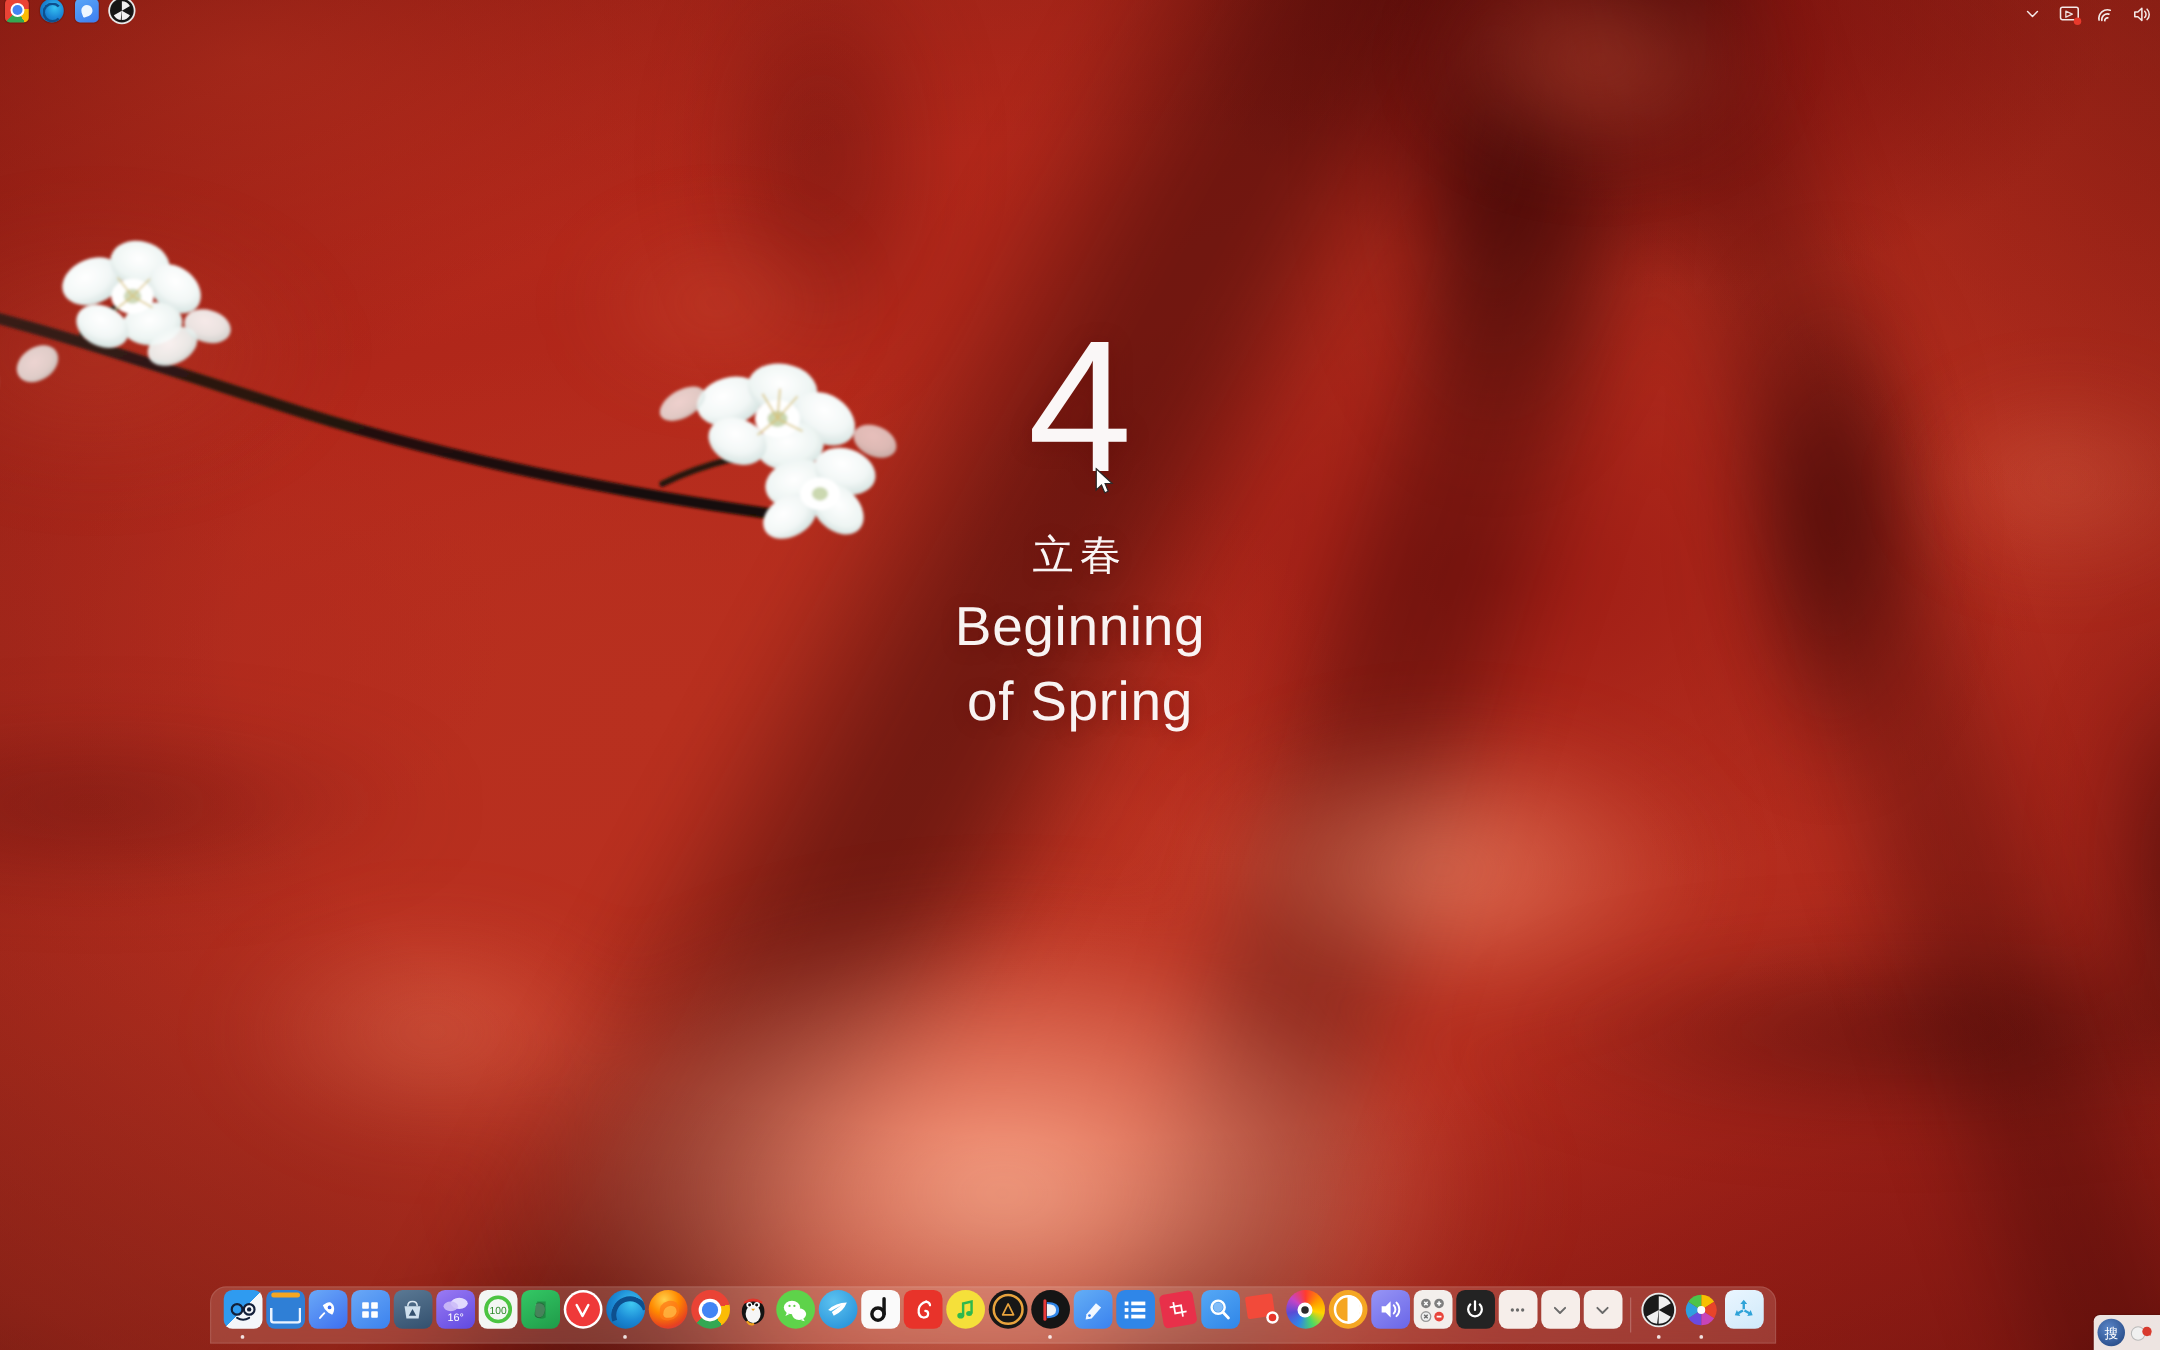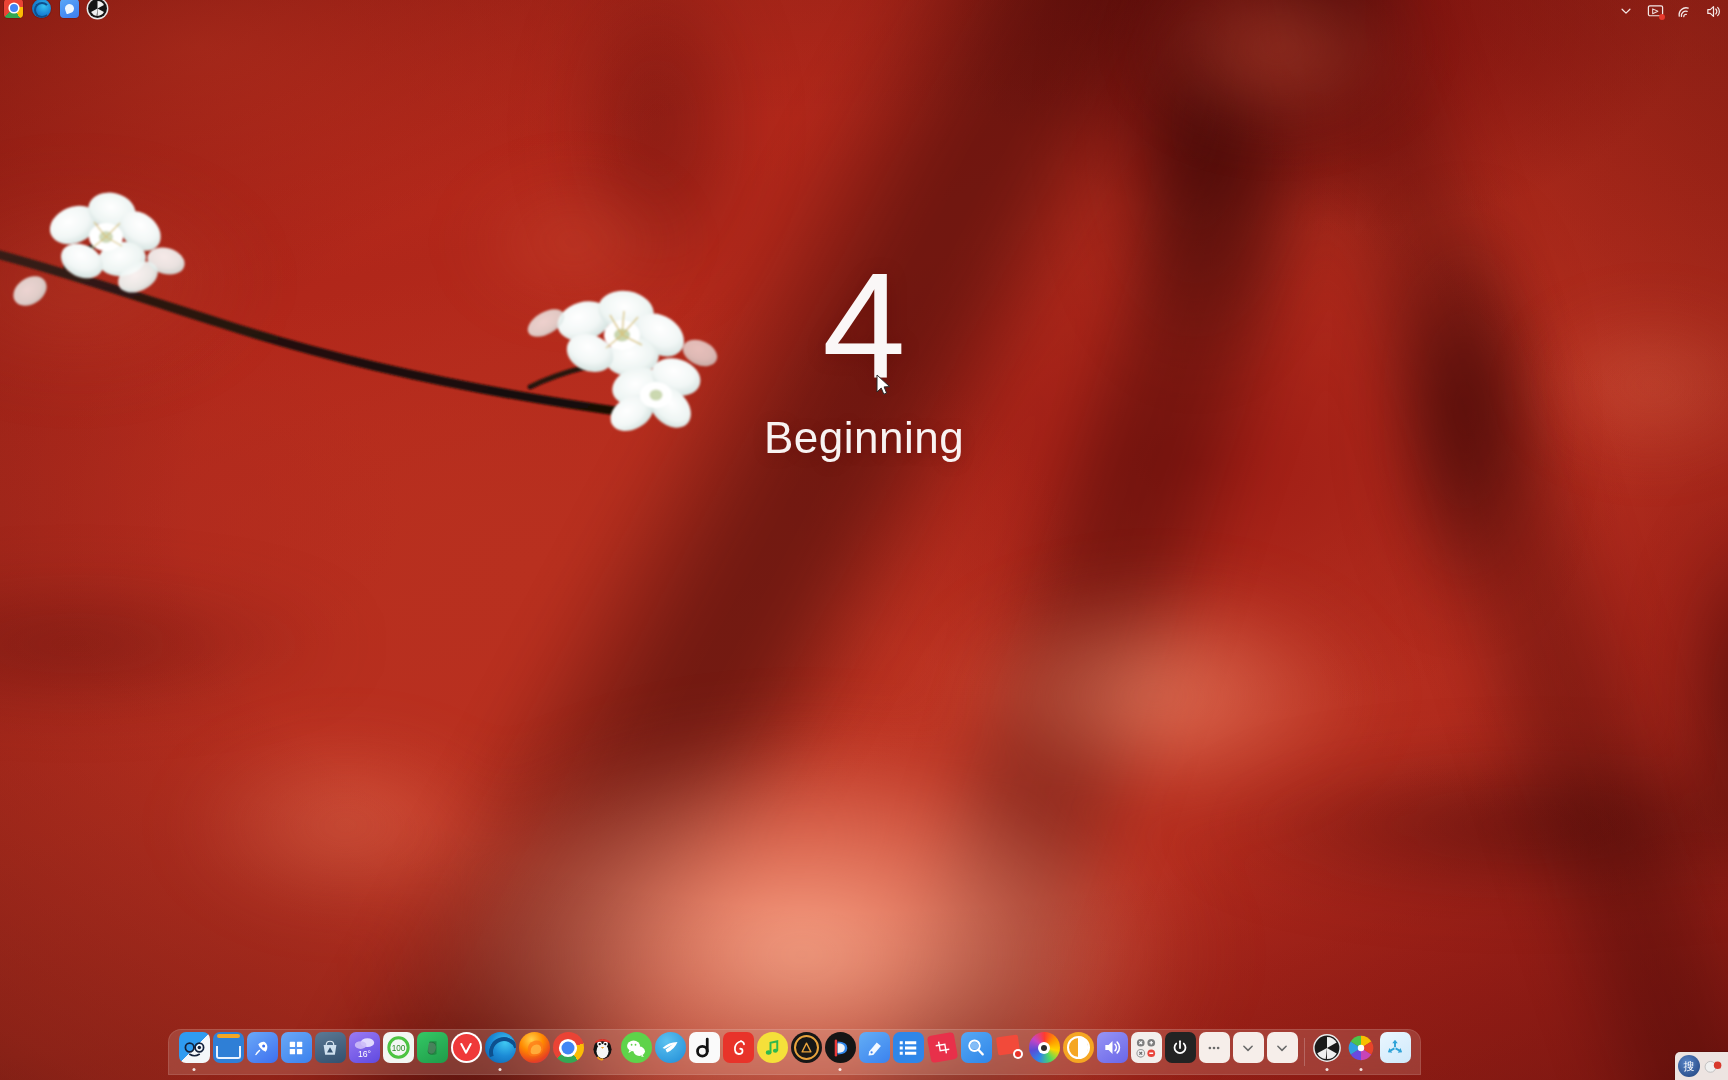--- a/index.html
+++ b/index.html
@@ -302,22 +302,24 @@
         <ellipse cx="686" cy="300" rx="6.5" ry="5.5" fill="#cbd8b0"></ellipse>
 
         <ellipse cx="576" cy="228" rx="20" ry="11" fill="url(#petalG2)" opacity="0.78" transform="rotate(-30 576 228)"></ellipse>
         <ellipse cx="730" cy="258" rx="18" ry="12" fill="url(#petalG)" opacity="0.7" transform="rotate(24 730 258)"></ellipse>
       </g>
     </svg>
   </div>
 
   <div class="solar-block">
     <div class="solar-day">4</div>
+    <div class="solar-cn">立春</div>
     <div class="solar-en">
       <span class="en-line">Beginning</span>
+      <span class="en-line">of Spring</span>
     </div>
   </div>
 
   <div class="cursor">
     <svg viewBox="0 0 16 24" xmlns="http://www.w3.org/2000/svg">
       <path d="M1 1 L1 18 L5.2 14 L7.8 20.2 L10.6 19 L8.1 12.9 L13.6 12.6 Z" fill="#ffffff" stroke="#2a2a2a" stroke-width="1"></path>
     </svg>
   </div>
 
   <div class="topleft-bar">

